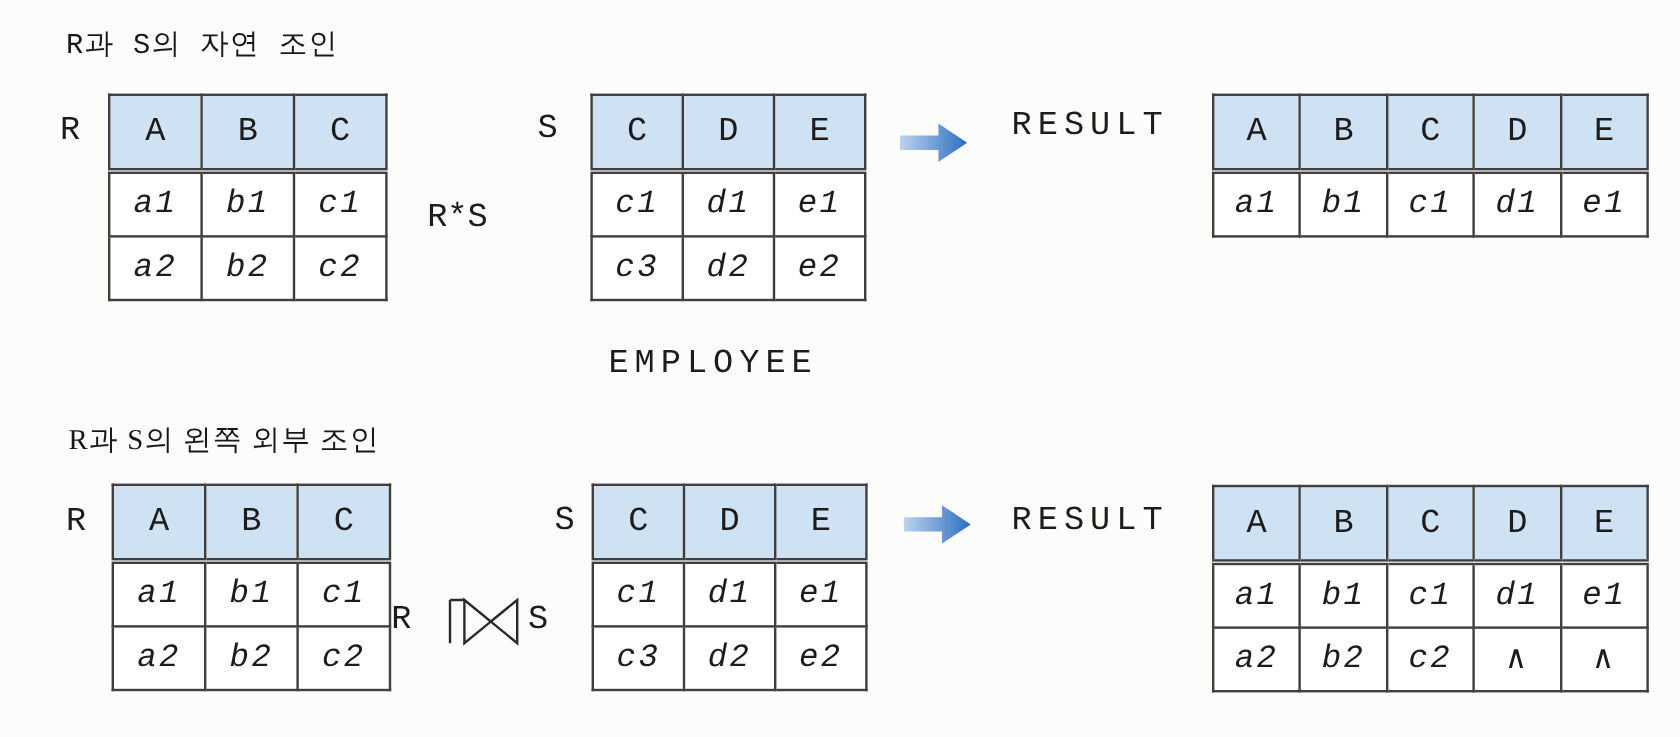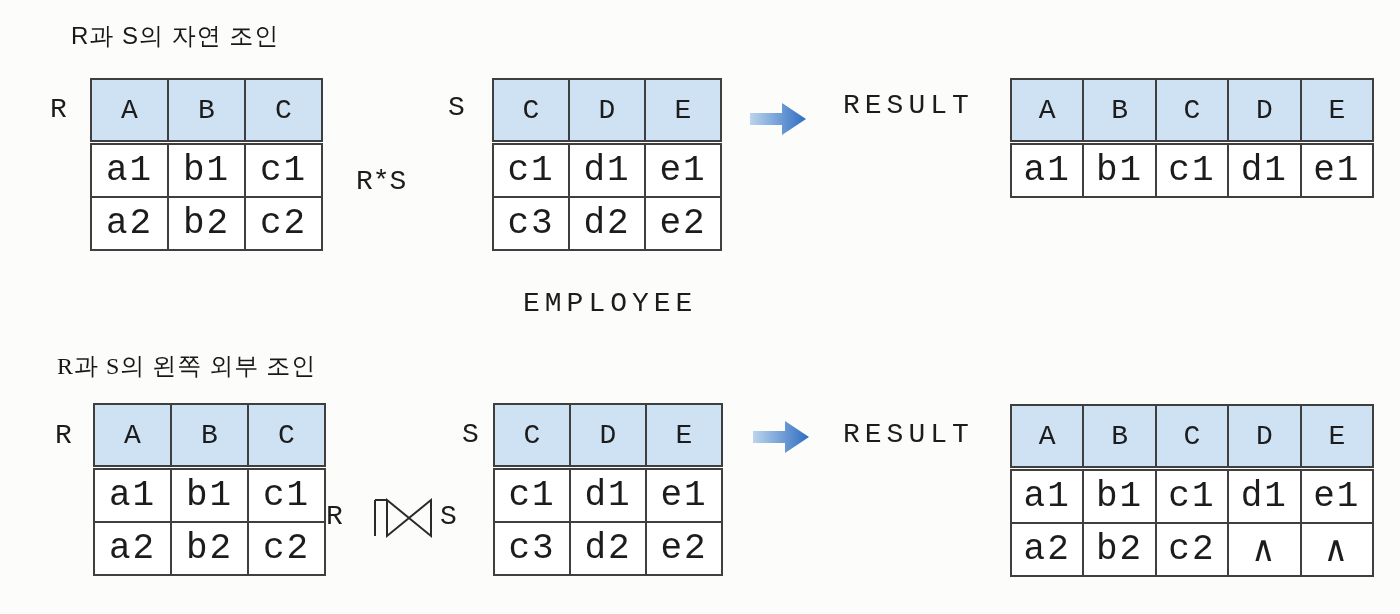--- a/index.html
+++ b/index.html
@@ -45,34 +45,35 @@
   }
   .jt th {
     background: #cfe2f3;
     height: 60px;
     border-bottom: 5px double #3f3f3f;
     font-weight: normal;
     font-size: 28px;
   }
   .jt td {
     height: 51px;
-    font-size: 36px;
+    font-size: 27px;
     letter-spacing: 2px;
+    font-style: italic;
   }
   .col3 col { width: 76px; }
   .col5 col { width: 72px; }
   .svg-wrap { position: absolute; line-height: 0; }
   .op-group { position: absolute; }
 </style>
 </head>
 <body>
 
 <div id="figure">
 
-  <div class="ko-title" style="left:71px; top:20px;">R과 S의 자연 조인</div>
+  <div class="ko-title" style="left:55px; top:20px;font-family:Liberation Mono, monospace;">R과 S의 자연 조인</div>
 
   <div class="mono-label" style="left:50px; top:94px;">R</div>
 
   <table class="jt col3" style="left:90px; top:78px; width:233px;">
     <colgroup>
         <col>
         <col>
         <col>
       </colgroup>
     <thead>
@@ -162,21 +163,21 @@
       <tr>
         <td>a1</td>
         <td>b1</td>
         <td>c1</td>
         <td>d1</td>
         <td>e1</td>
       </tr>
     </tbody>
   </table>
 
-  <div class="mono-label wide" style="left:507px; top:288px;margin-left:16px;">EMPLOYEE</div>
+  <div class="mono-label wide" style="left:507px; top:288px;">EMPLOYEE</div>
 
   <div class="ko-title" style="left:57px; top:350px;font-family:Liberation Serif, serif;">R과 S의 왼쪽 외부 조인</div>
 
   <div class="mono-label" style="left:55px; top:420px;">R</div>
 
   <table class="jt col3" style="left:93px; top:403px; width:233px;">
     <colgroup>
         <col>
         <col>
         <col>

